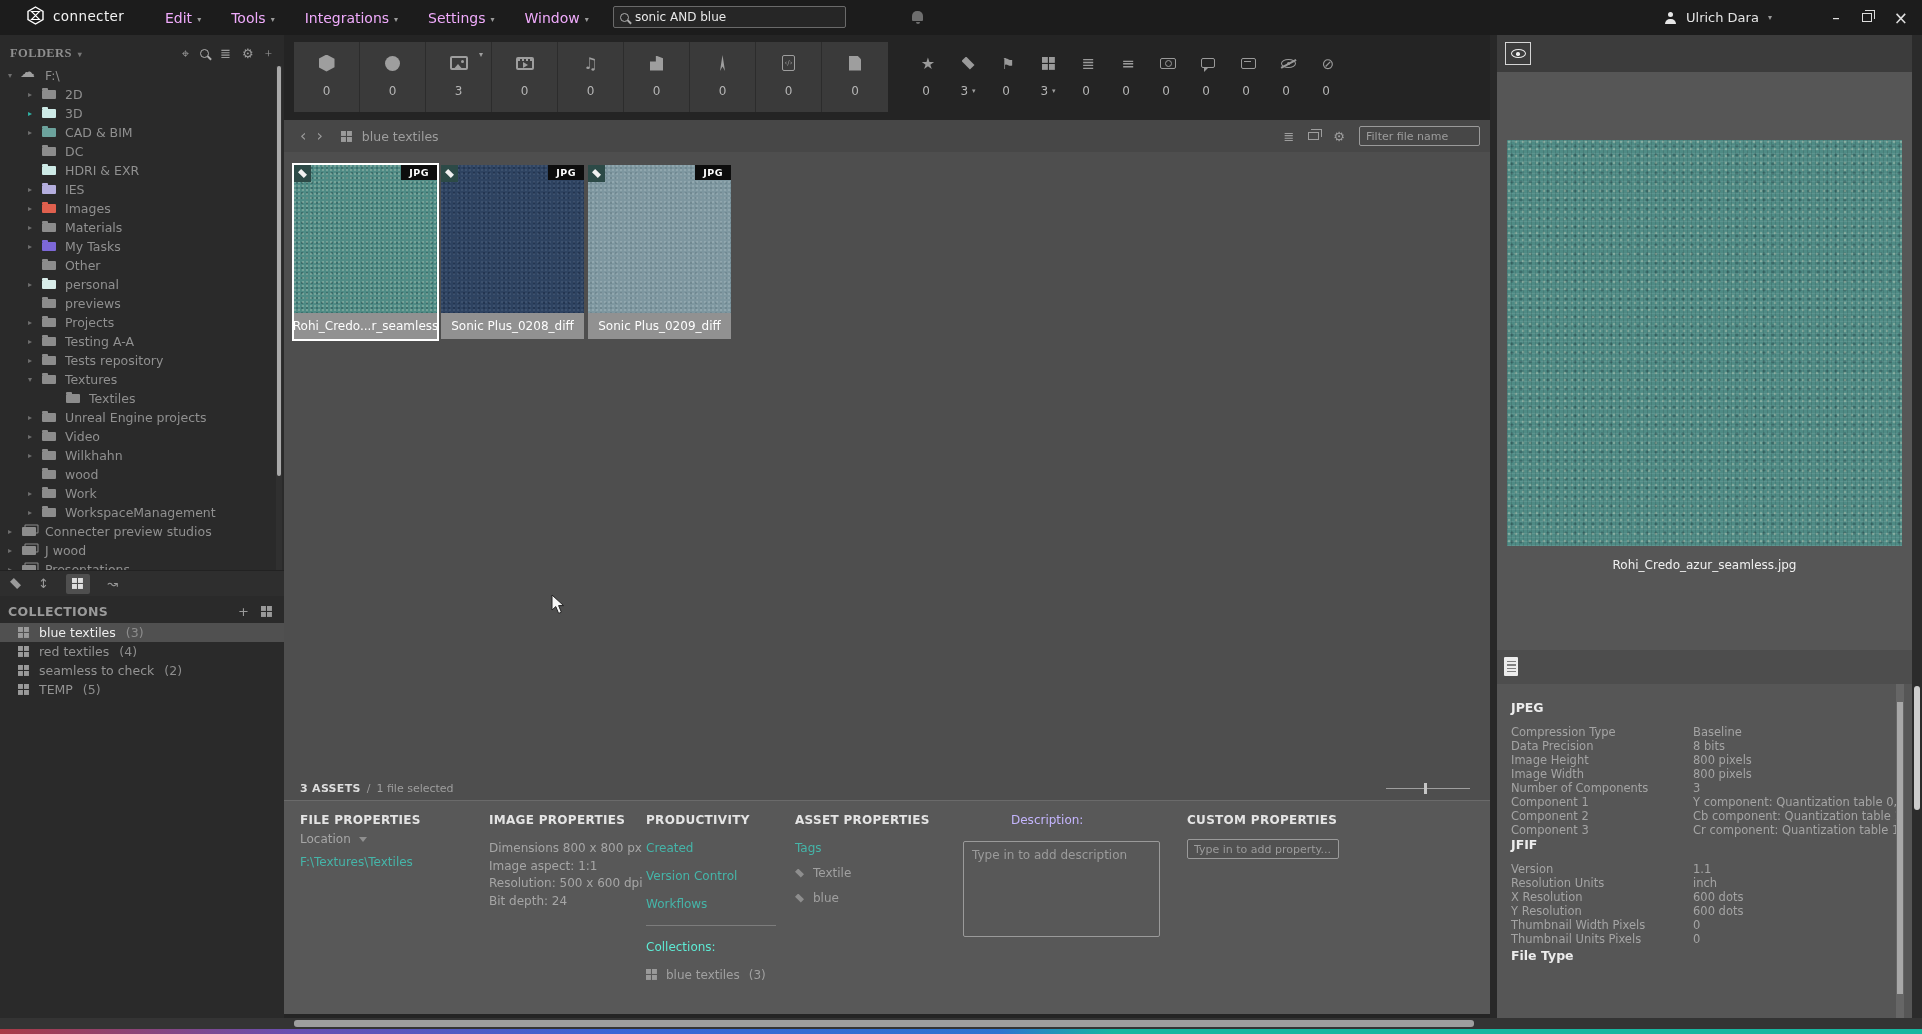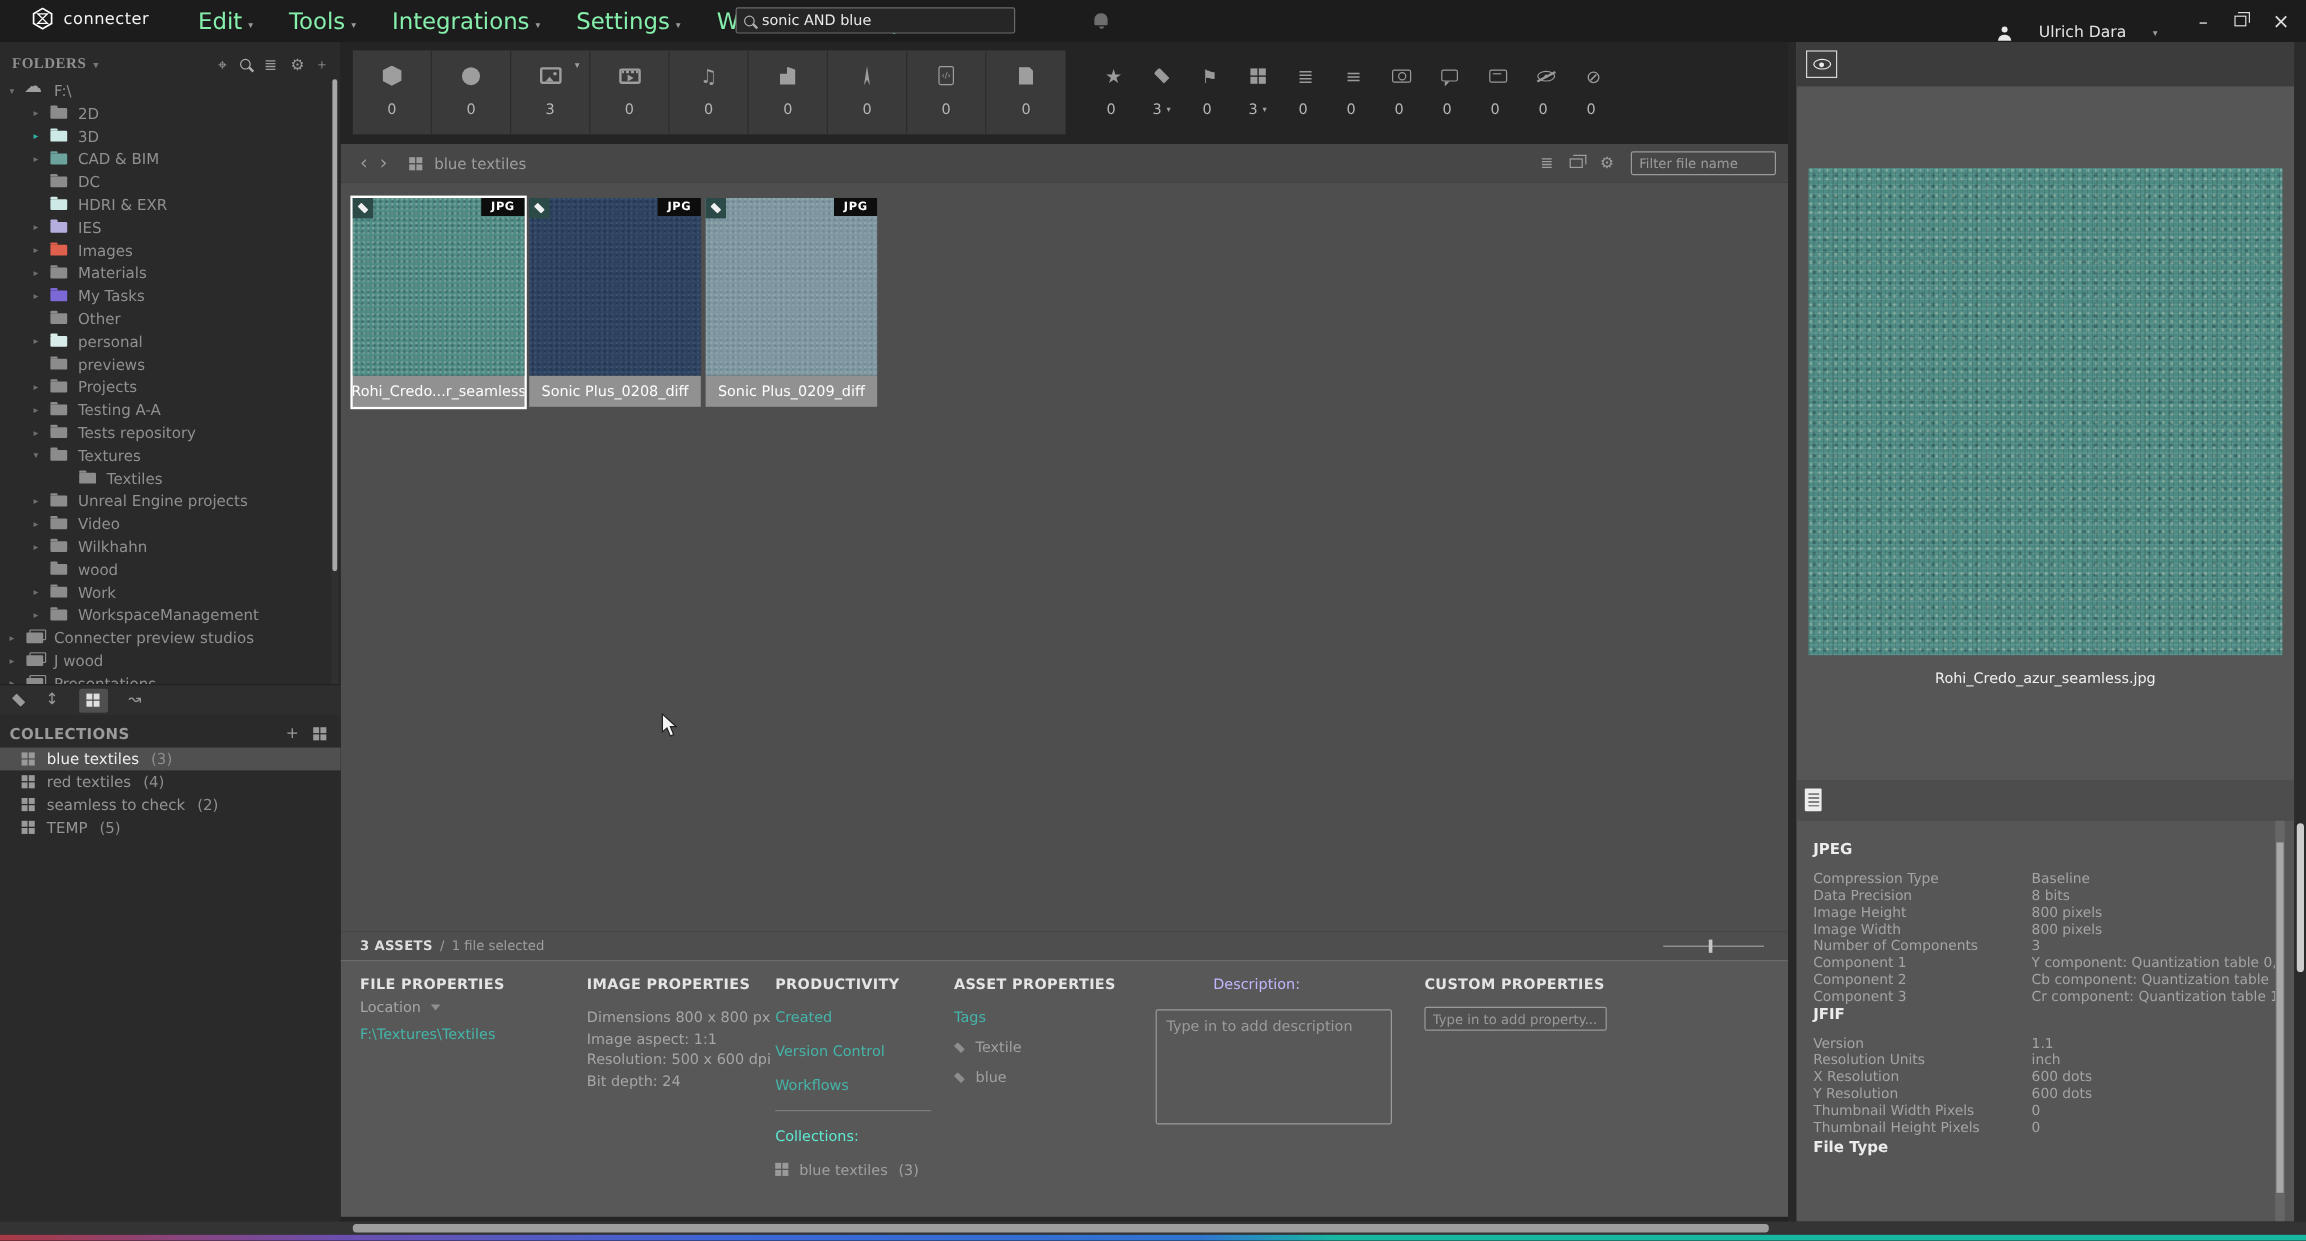--- a/index.html
+++ b/index.html
@@ -5,34 +5,34 @@
   * { margin:0; padding:0; box-sizing:border-box; }
   html,body { width:1922px; height:1034px; overflow:hidden; background:#1d1d1d;
     font-family:"DejaVu Sans","Liberation Sans",sans-serif; }
   #app { position:relative; width:1922px; height:1034px; overflow:hidden; }
 
   
   #topbar { position:absolute; left:0; top:0; width:1922px; height:35px; background:#1c1c1c; z-index:50; }
   #brand { position:absolute; left:26px; top:6px; display:flex; align-items:center; gap:8px; }
   #brand-name { color:#f2f2f2; font-size:13.5px; letter-spacing:.4px; }
   #menus { position:absolute; left:165px; top:0; height:35px; display:flex; align-items:center; gap:30px; }
-  .menu-item { color:#86efac; font-size:19px; cursor:default; }
+  .menu-item { color:#f0abfc; font-size:14px; cursor:default; }
   .menu-item::after { content:"▾"; font-size:8px; color:#9a9a9a; margin-left:5px; vertical-align:1px; }
   #search-box { position:absolute; left:613px; top:6px; width:233px; height:22px; background:#262626;
     border:1px solid #6a6a6a; border-radius:2px; display:flex; align-items:center; padding:0 6px; gap:6px; }
   #search-box input { flex:1; background:transparent; border:0; outline:0; color:#e8e8e8; font-size:12px;
     font-family:"DejaVu Sans","Liberation Sans",sans-serif; }
   .mag { width:9px; height:9px; border:1.5px solid #aeaeae; border-radius:50%; position:relative; flex:0 0 auto; }
   .mag::after { content:""; position:absolute; width:5px; height:1.5px; background:#aeaeae;
     transform:rotate(45deg); right:-4px; bottom:-2px; }
   .bell { position:absolute; left:912px; top:11px; width:11px; height:10px; background:#6e6e6e;
     border-radius:5px 5px 1px 1px; }
   .bell::after { content:""; position:absolute; left:3.5px; bottom:-3px; width:4px; height:2px;
     background:#6e6e6e; border-radius:0 0 2px 2px; }
-  #user-block { position:absolute; left:1664px; top:10px; height:35px; display:flex; align-items:center; gap:22px; }
+  #user-block { position:absolute; left:1664px; top:0; height:35px; display:flex; align-items:center; gap:9px; }
   .person { width:13px; height:12px; position:relative; }
   .person::before { content:""; position:absolute; left:4px; top:0; width:5px; height:5px;
     border-radius:50%; background:#e6e6e6; }
   .person::after { content:""; position:absolute; left:1px; bottom:0; width:11px; height:5px;
     border-radius:5px 5px 0 0; background:#e6e6e6; }
   #user-name { color:#e4e4e4; font-size:13px; }
   #user-block .dd { font-size:8px; color:#9a9a9a; }
   #win-controls { position:absolute; right:14px; top:0; height:35px; display:flex; align-items:center; gap:22px; }
   .win-min { color:#e0e0e0; font-size:15px; line-height:10px; }
   .win-restore { width:10px; height:9px; border:1.2px solid #dcdcdc; position:relative; }
@@ -934,21 +934,21 @@
               <span class="mkey">Y Resolution</span>
               <span class="mval">600 dots</span>
             </div>
 
             <div class="mrow">
               <span class="mkey">Thumbnail Width Pixels</span>
               <span class="mval">0</span>
             </div>
 
             <div class="mrow">
-              <span class="mkey">Thumbnail Height Pixels</span>
+              <span class="mkey">Thumbnail Units Pixels</span>
               <span class="mval">0</span>
             </div>
           </div>
       </div>
       <div id="rmeta-next">
         <h3>File Type</h3>
       </div>
     </div>
     <div id="rmeta-scroll">
       <div id="rmeta-thumb"></div>

